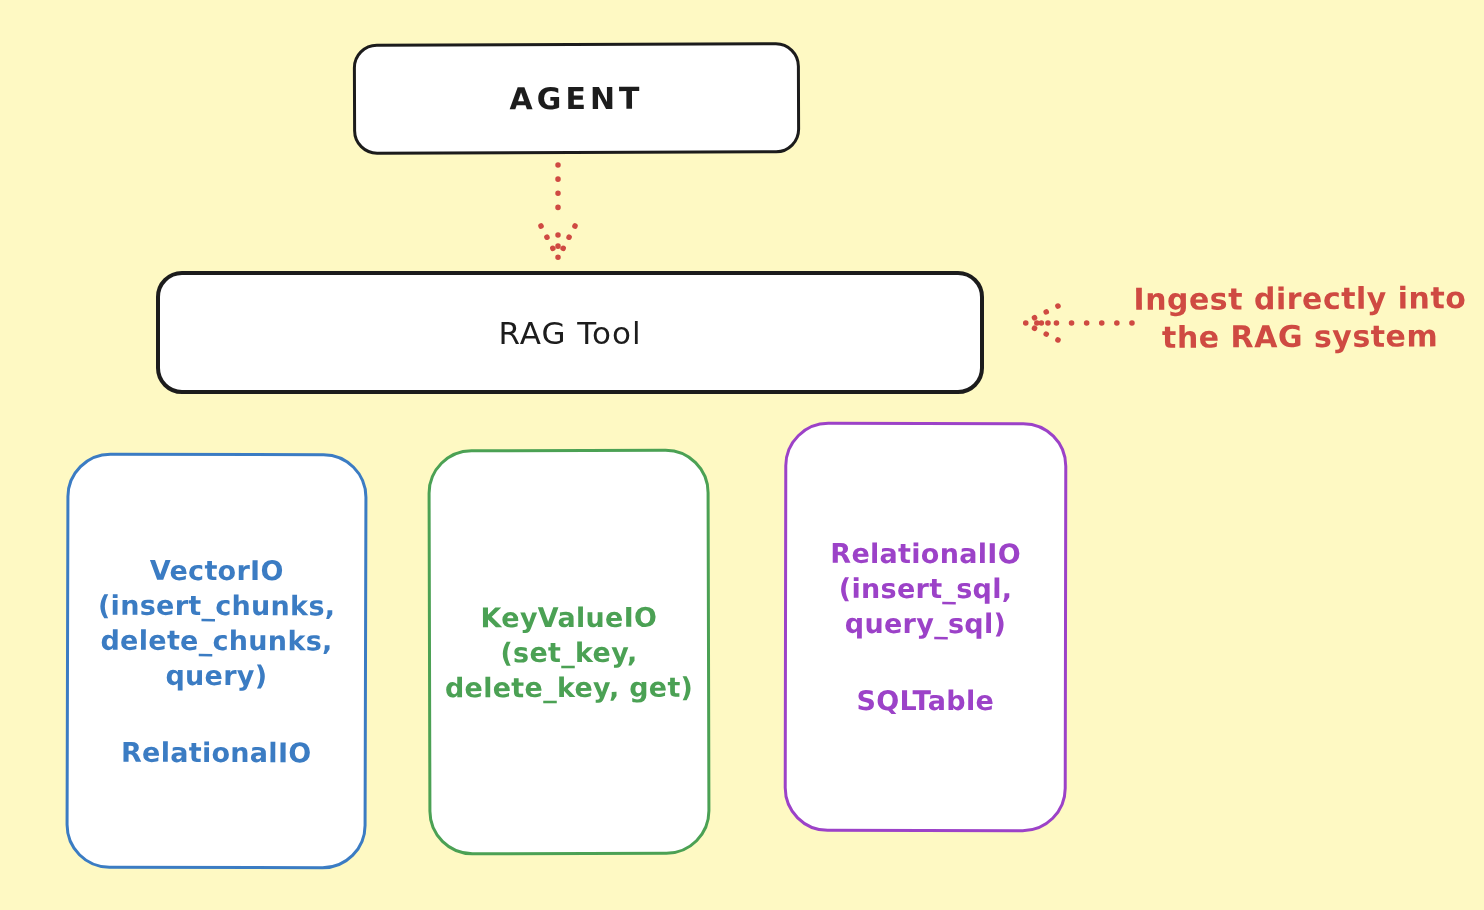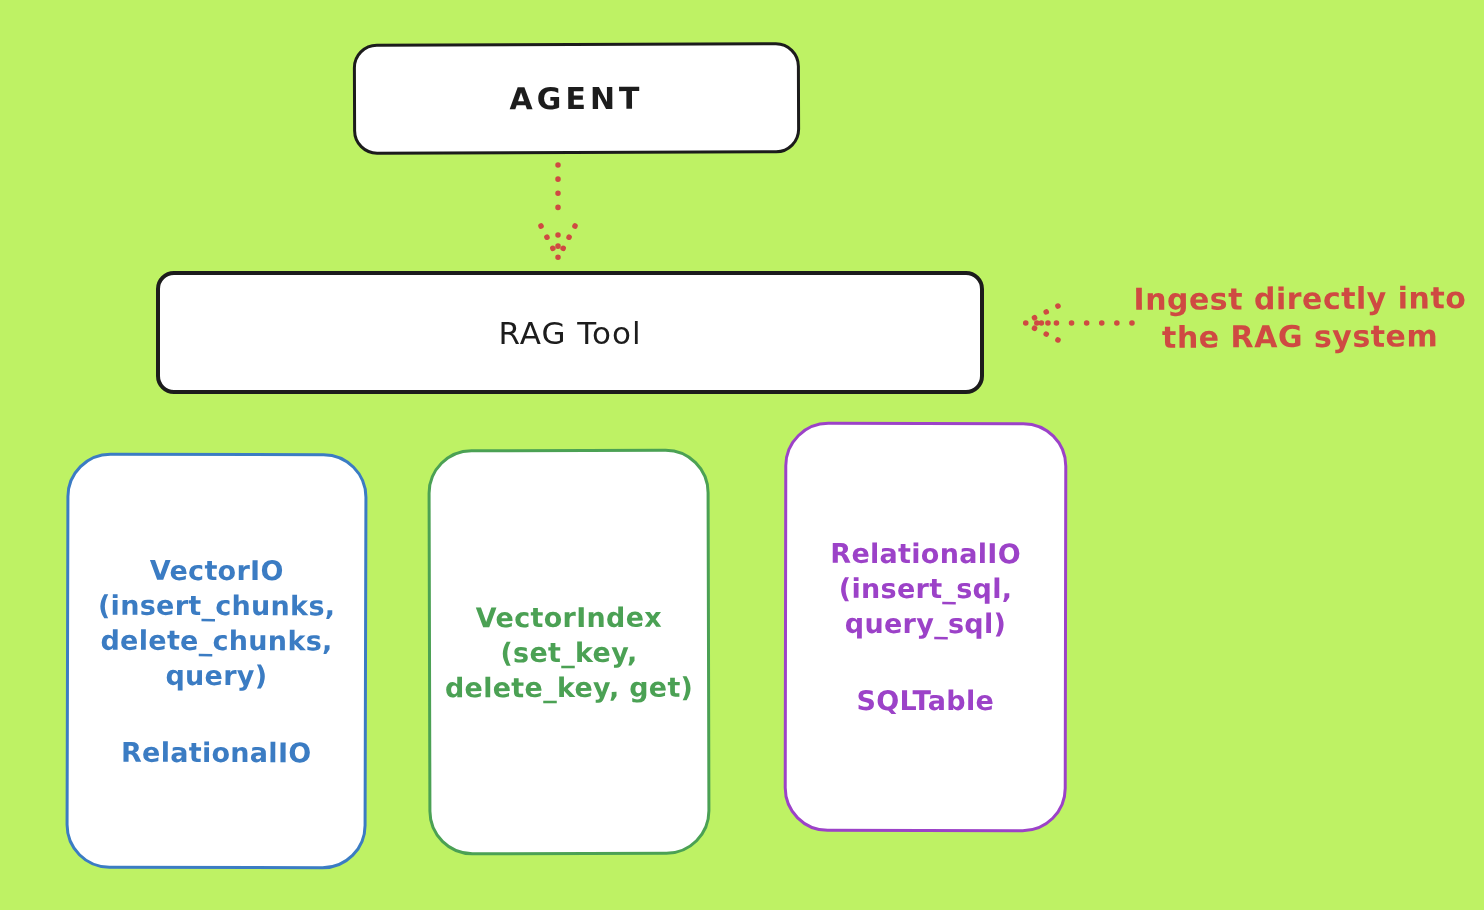--- a/index.html
+++ b/index.html
@@ -5,21 +5,21 @@
   html, body {
     margin: 0;
     padding: 0;
     background: #ffffff;
     font-family: "DejaVu Sans", "Liberation Sans", sans-serif;
   }
   .canvas {
     position: relative;
     width: 1484px;
     height: 910px;
-    background: #bef264;
+    background: #fef9c3;
     overflow: hidden;
   }
   .box {
     position: absolute;
     box-sizing: border-box;
     background: #ffffff;
     display: flex;
     align-items: center;
     justify-content: center;
     text-align: center;
@@ -34,21 +34,21 @@
     border-radius: 24px;
     font-size: 30px;
     font-weight: 600;
     letter-spacing: 4px;
     transform: rotate(-0.2deg);
   }
   .rag-box {
     left: 156px; top: 271px;
     width: 828px; height: 123px;
     border-width: 4px;
-    border-radius: 18px;
+    border-radius: 26px;
     font-size: 31px;
     font-weight: 500;
     letter-spacing: 1px;
   }
   .io-box {
     border-radius: 44px;
     flex-direction: column;
     gap: 42px;
     font-size: 27px;
     font-weight: 600;
@@ -130,21 +130,21 @@
 
   <div class="box io-box vector-box">
     <div class="io-methods">VectorIO
 (insert_chunks,
 delete_chunks,
 query)</div>
     <div class="io-index">RelationalIO</div>
   </div>
 
   <div class="box io-box keyvalue-box">
-    <div class="io-methods">VectorIndex
+    <div class="io-methods">KeyValueIO
 (set_key,
 delete_key, get)</div>
   </div>
 
   <div class="box io-box relational-box">
     <div class="io-methods">RelationalIO
 (insert_sql,
 query_sql)</div>
     <div class="io-index">SQLTable</div>
   </div>

